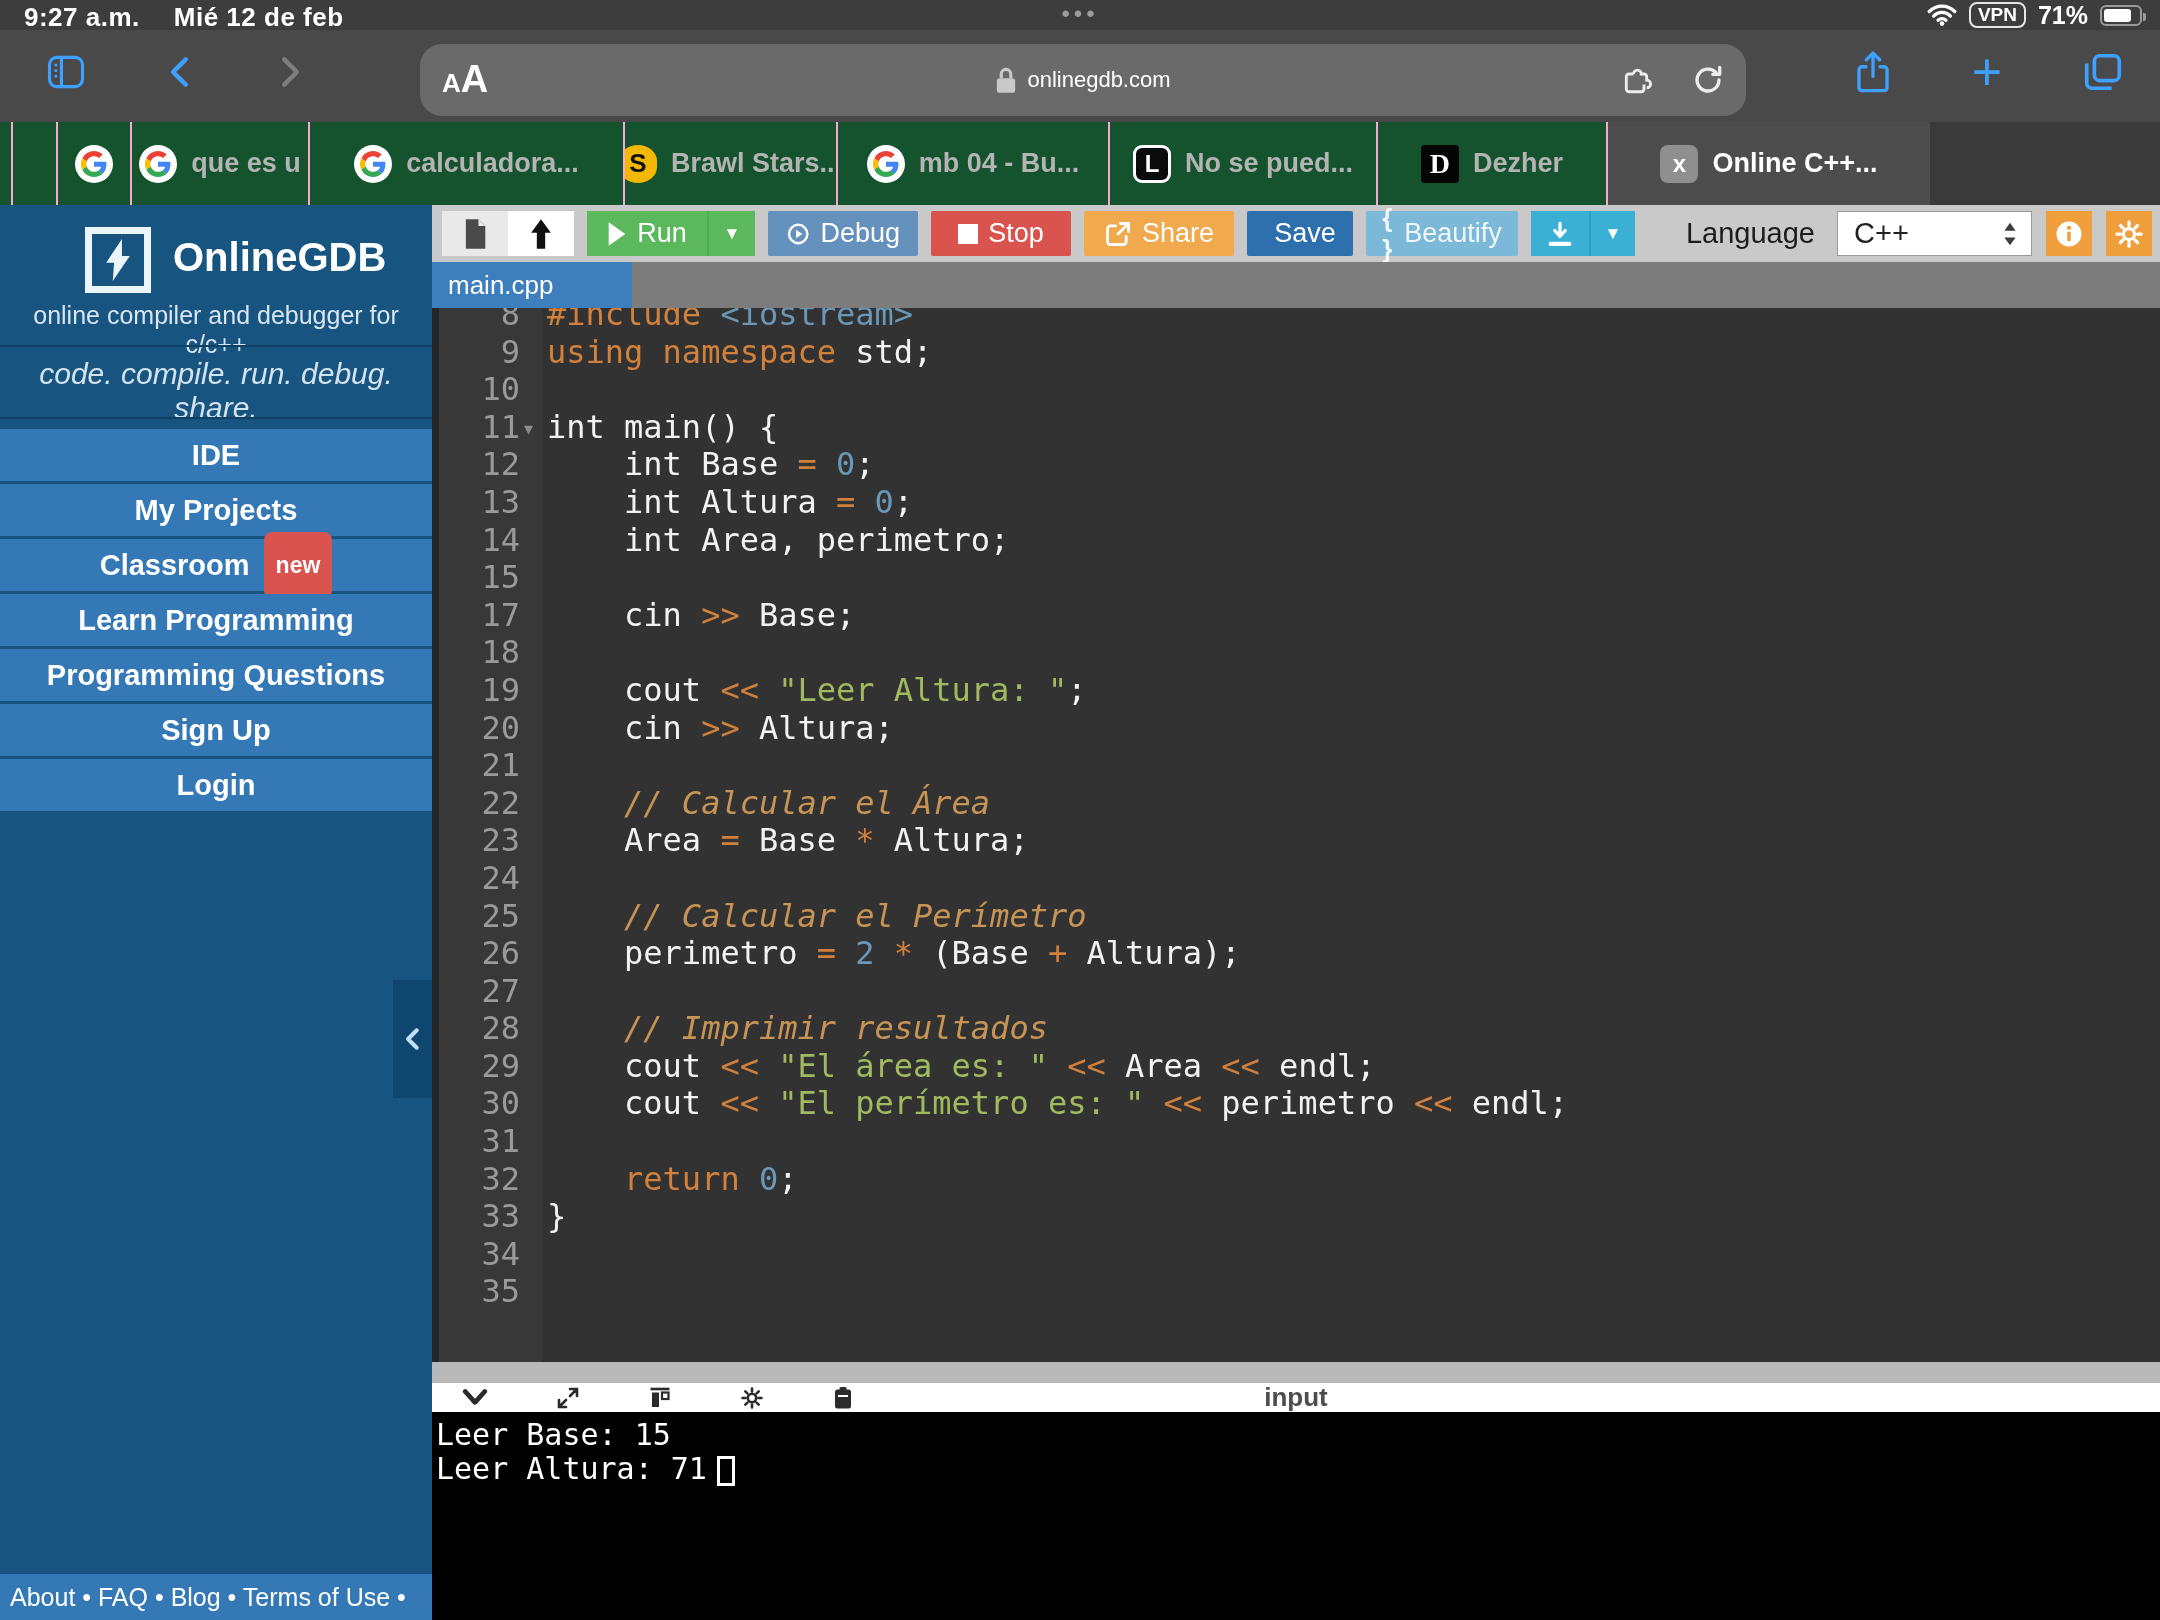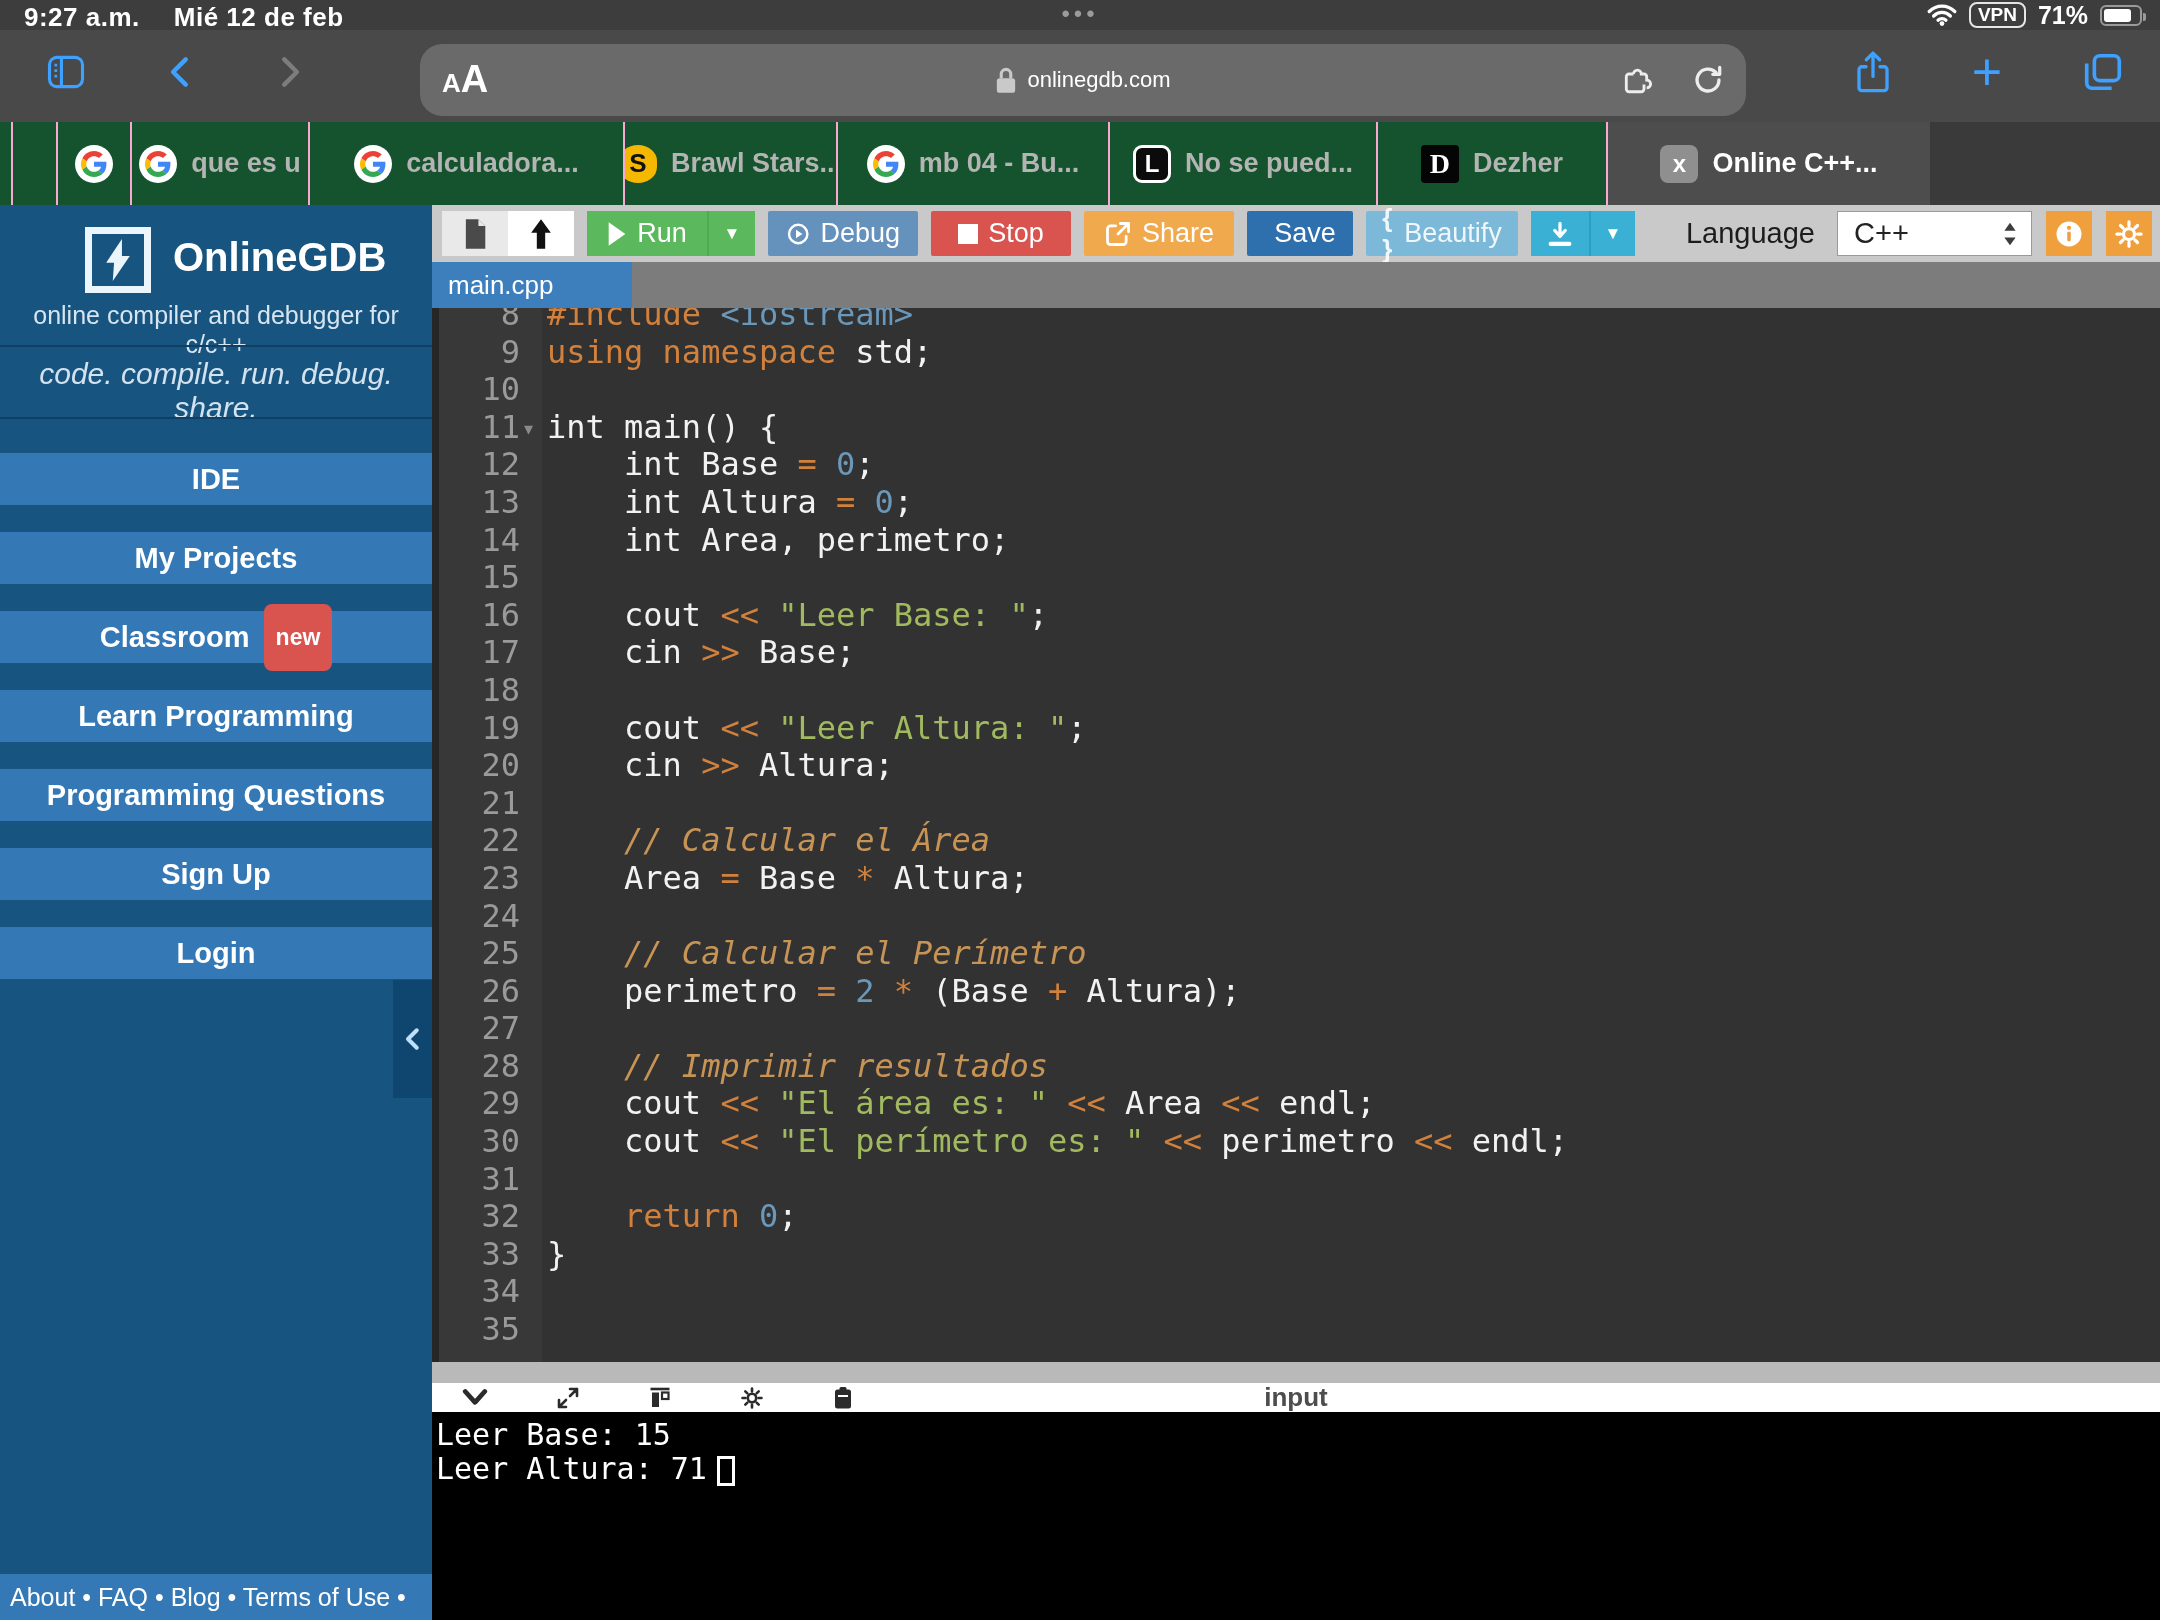--- a/index.html
+++ b/index.html
@@ -47,21 +47,21 @@
   .content{position:absolute;left:0;top:205px;width:2160px;height:1415px;}
   
   .sidebar{position:absolute;left:0;top:0;width:432px;height:100%;background:#17547f;color:#fff;}
   .logo-row{position:absolute;left:0;top:20px;width:100%;height:72px;}
   .logo-box{position:absolute;left:85px;top:2px;width:66px;height:66px;border:7px solid #eaf5fc;display:flex;align-items:center;justify-content:center;}
   .logo-title{position:absolute;left:173px;top:10px;font-size:40px;font-weight:bold;color:#fff;}
   .side-sub{position:absolute;left:0;top:96px;width:100%;text-align:center;font-size:25px;color:#d7e5f1;}
   .side-div{position:absolute;left:0;width:100%;border-top:2px solid #0f3f63;}
   .side-motto{position:absolute;left:0;top:152px;width:100%;text-align:center;font-style:italic;font-size:30px;color:#d2e2ef;}
   .side-menu{position:absolute;left:0;top:224px;width:100%;display:flex;flex-direction:column;gap:3px;}
-  .side-item{height:52px;background:#3478b6;display:flex;align-items:center;justify-content:center;gap:14px;font-size:29px;font-weight:bold;color:#fff;cursor:pointer;margin-top:24px;}
+  .side-item{height:52px;background:#3478b6;display:flex;align-items:center;justify-content:center;gap:14px;font-size:29px;font-weight:bold;color:#fff;cursor:pointer;}
   .badge-new{background:#d9534f;border-radius:8px;font-size:23px;font-weight:bold;padding:20px 12px;}
   .side-footer{position:absolute;left:0;bottom:0;width:100%;height:46px;background:#3478b6;display:flex;align-items:center;font-size:25px;color:#fff;padding-left:10px;}
   .collapse-handle{position:absolute;left:393px;top:775px;width:39px;height:118px;background:#0f466f;display:flex;align-items:center;justify-content:center;cursor:pointer;}
   
   .main{position:absolute;left:432px;top:0;width:1728px;height:100%;display:flex;flex-direction:column;}
   
   .gdb-toolbar{height:57px;background:#c9c9c9;display:flex;align-items:center;padding:0 8px 0 10px;gap:13px;flex:0 0 auto;}
   .tbtn{height:45px;display:flex;align-items:center;justify-content:center;gap:10px;color:#fff;font-size:27px;border-radius:2px;cursor:pointer;padding:0 18px;}
   .tgroup{display:flex;height:45px;}
   .tgroup .tbtn{border-radius:0;}
@@ -406,21 +406,20 @@
         <div class="gutter-bg"></div>
         <div class="code-scroll" id="codelines">
             <div class="crow"><span class="ln">8</span><span class="ct"><span class="tok-k">#include</span><span class="tok-p"> </span><span class="tok-b">&lt;iostream&gt;</span></span></div>
             <div class="crow"><span class="ln">9</span><span class="ct"><span class="tok-k">using</span><span class="tok-p"> </span><span class="tok-k">namespace</span><span class="tok-p"> std;</span></span></div>
             <div class="crow"><span class="ln">10</span><span class="ct"></span></div>
             <div class="crow"><span class="ln">11</span><span class="fold">▼</span><span class="ct"><span class="tok-p">int main() {</span></span></div>
             <div class="crow"><span class="ln">12</span><span class="ct"><span class="tok-p">    int Base </span><span class="tok-k">=</span><span class="tok-p"> </span><span class="tok-b">0</span><span class="tok-p">;</span></span></div>
             <div class="crow"><span class="ln">13</span><span class="ct"><span class="tok-p">    int Altura </span><span class="tok-k">=</span><span class="tok-p"> </span><span class="tok-b">0</span><span class="tok-p">;</span></span></div>
             <div class="crow"><span class="ln">14</span><span class="ct"><span class="tok-p">    int Area, perimetro;</span></span></div>
             <div class="crow"><span class="ln">15</span><span class="ct"></span></div>
-            <div class="crow"><span class="ln">16</span><span class="ct"><span class="tok-p">    cout </span><span class="tok-k">&lt;&lt;</span><span class="tok-p"> </span><span class="tok-s">"Leer Base: "</span><span class="tok-p">;</span></span></div>
             <div class="crow"><span class="ln">17</span><span class="ct"><span class="tok-p">    cin </span><span class="tok-k">&gt;&gt;</span><span class="tok-p"> Base;</span></span></div>
             <div class="crow"><span class="ln">18</span><span class="ct"></span></div>
             <div class="crow"><span class="ln">19</span><span class="ct"><span class="tok-p">    cout </span><span class="tok-k">&lt;&lt;</span><span class="tok-p"> </span><span class="tok-s">"Leer Altura: "</span><span class="tok-p">;</span></span></div>
             <div class="crow"><span class="ln">20</span><span class="ct"><span class="tok-p">    cin </span><span class="tok-k">&gt;&gt;</span><span class="tok-p"> Altura;</span></span></div>
             <div class="crow"><span class="ln">21</span><span class="ct"></span></div>
             <div class="crow"><span class="ln">22</span><span class="ct"><span class="tok-c">    // Calcular el Área</span></span></div>
             <div class="crow"><span class="ln">23</span><span class="ct"><span class="tok-p">    Area </span><span class="tok-k">=</span><span class="tok-p"> Base </span><span class="tok-k">*</span><span class="tok-p"> Altura;</span></span></div>
             <div class="crow"><span class="ln">24</span><span class="ct"></span></div>
             <div class="crow"><span class="ln">25</span><span class="ct"><span class="tok-c">    // Calcular el Perímetro</span></span></div>
             <div class="crow"><span class="ln">26</span><span class="ct"><span class="tok-p">    perimetro </span><span class="tok-k">=</span><span class="tok-p"> </span><span class="tok-b">2</span><span class="tok-p"> </span><span class="tok-k">*</span><span class="tok-p"> (Base </span><span class="tok-k">+</span><span class="tok-p"> Altura);</span></span></div>

